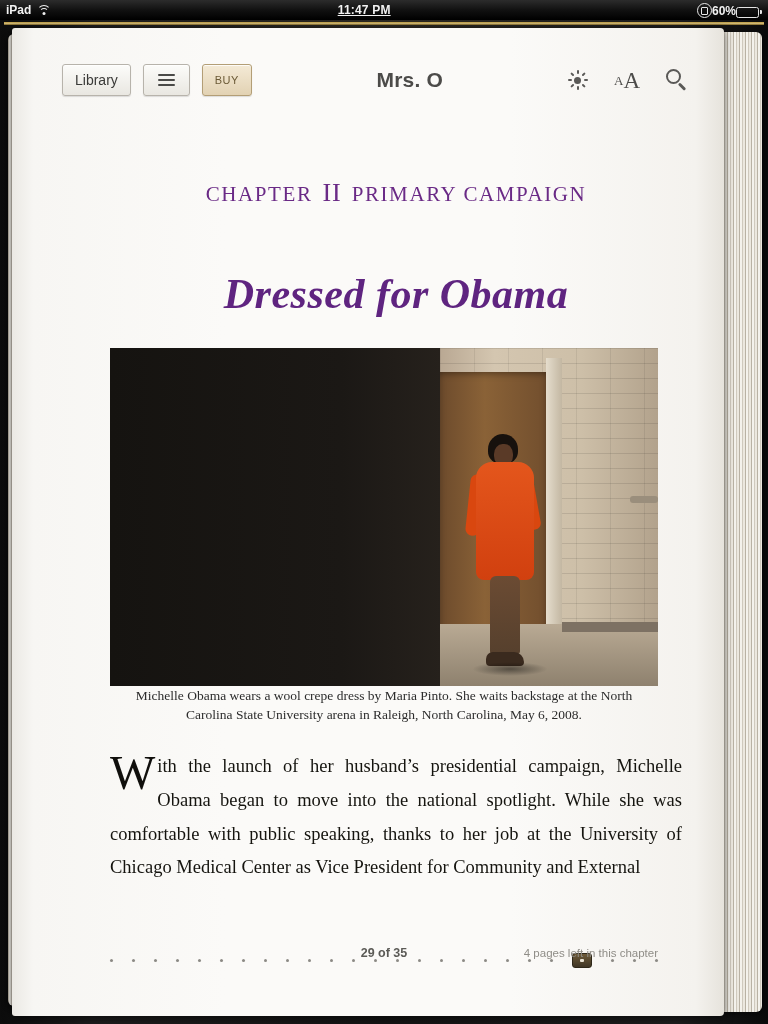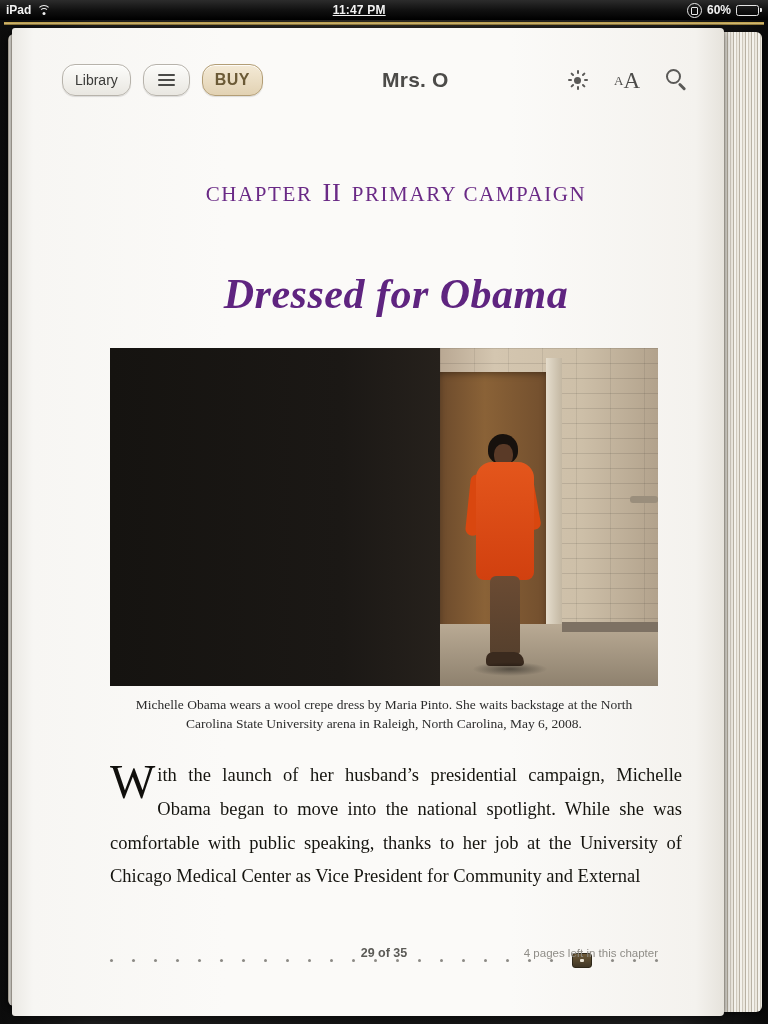--- a/index.html
+++ b/index.html
@@ -35,22 +35,21 @@
   }
   .status-center {
     flex: 1 1 auto;
     text-align: center;
     font-size: 12px;
     letter-spacing: 0.2px;
     text-decoration: underline;
   }
   .status-right {
     display: flex;
-    align-items: center;
-    gap: 5px;
+    align-items: flex-end;
     padding-right: 6px;
     flex: 0 0 auto;
     padding-left: 20px;
   }
   .wifi-icon {
     display: inline-block;
     width: 14px; height: 11px;
     position: relative;
   }
   .wifi-icon i {
@@ -193,39 +192,39 @@
   }
   .tb-left {
     display: flex;
     align-items: center;
     gap: 12px;
     padding-left: 50px;
   }
   .tb-btn {
     background: linear-gradient(to bottom, #fcfcfa, #e9e7e1);
     border: 1px solid #b7b3ab;
-    border-radius: 13px;
+    border-radius: 3px;
     box-shadow: 0 1px 0 rgba(255,255,255,.8) inset, 0 1px 1px rgba(0,0,0,.12);
     color: #3a3a38;
     font-size: 14px;
     height: 30px;
     display: inline-flex;
     align-items: center;
     justify-content: center;
     padding: 0 12px;
     cursor: pointer;
     font-family: "Liberation Sans", sans-serif;
   }
   .tb-btn.list { padding: 0 14px; }
   .tb-btn.buy {
     background: linear-gradient(to bottom, #f4ead6, #e2d2b3);
     border-color: #b39e76;
     color: #6b5a36;
-    font-weight: bold;
-    font-size: 16px;
+    font-weight: normal;
+    font-size: 11px;
     letter-spacing: .4px;
   }
   .list-icon {
     display:inline-block;
     width: 17px; height: 13px;
     position: relative;
   }
   .list-icon span {
     position:absolute; left:0;
     width:17px; height:2px;
@@ -452,21 +451,20 @@
     background:#3a2a1e;
     border-radius: 7px 10px 4px 4px;
   }
   .photo .shadow {
     position:absolute; left: 6px; top: 228px;
     width: 76px; height: 14px;
     background: radial-gradient(ellipse at center, rgba(0,0,0,.45), rgba(0,0,0,0) 70%);
   }
 
   .caption {
-    margin-top: 9px;
     text-align: center;
     font-family: "Liberation Serif", serif;
     font-size: 13.5px;
     color: #2c2c2c;
     line-height: 1.42;
     padding: 0 18px;
   }
 
   .body-text {
     margin-top: 26px;

